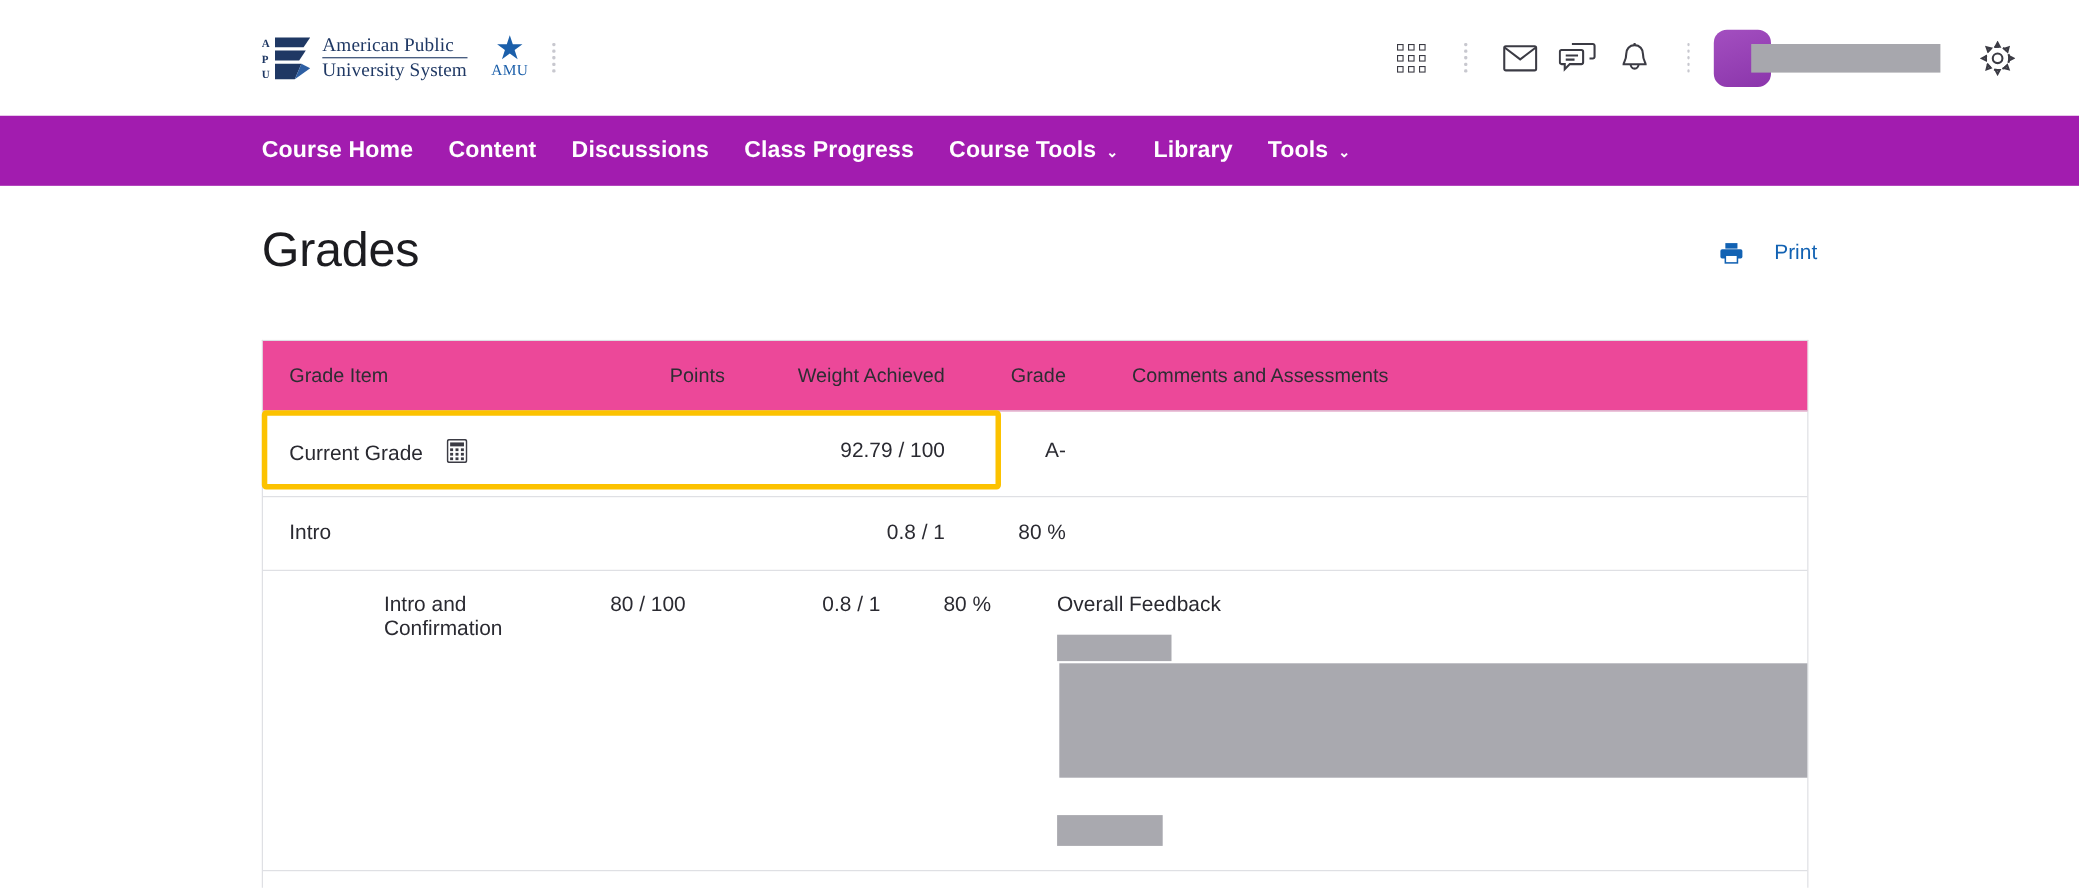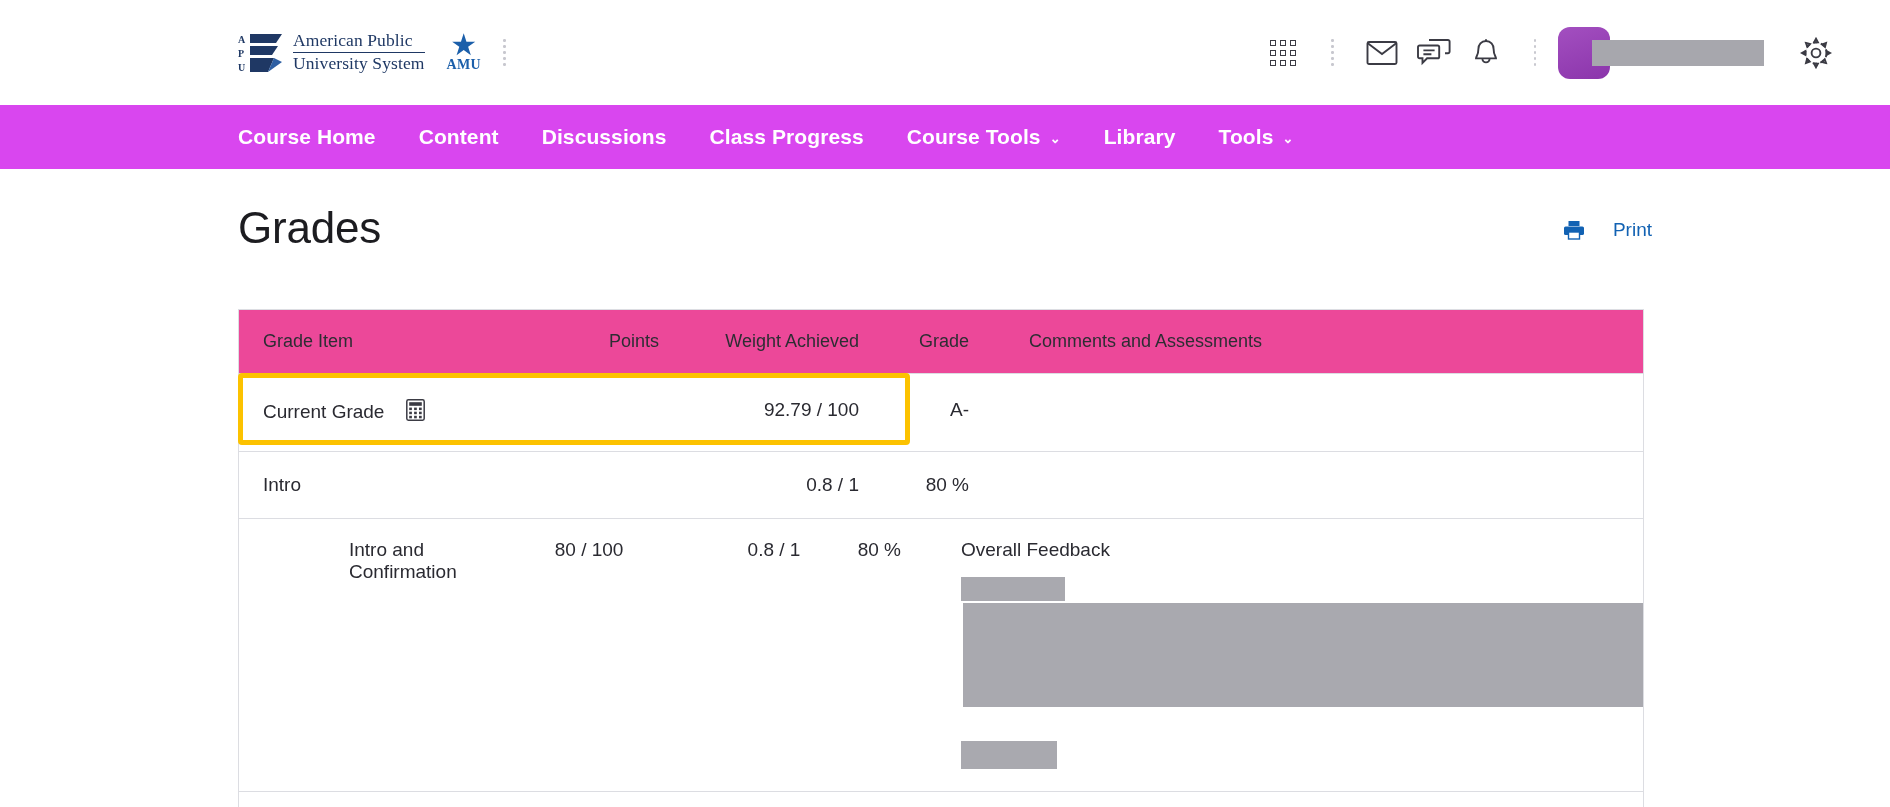--- a/index.html
+++ b/index.html
@@ -28,21 +28,21 @@
     line-height: 1.12;
     font-size: 17.5px;
     letter-spacing: .1px;
   }
   .apus-words .line1 { border-bottom: 1.4px solid #1f3864; padding-bottom: 1px; }
   .apus-words .line2 { padding-top: 1px; }
   .amu-mark { display: flex; flex-direction: column; align-items: center; margin-left: 8px; }
   .amu-star { color: #1b5faa; font-size: 30px; line-height: 24px; }
   .amu-text {
     font-family: "Liberation Serif", serif;
-    font-weight: bold; font-size: 14px; color: #1b5faa; letter-spacing: .4px;
+    font-weight: normal; font-size: 14px; color: #1b5faa; letter-spacing: .4px;
   }
   .vdots {
     display: flex; flex-direction: column; gap: 3.5px;
     margin: 0 22px;
   }
   .vdots i { width: 2.5px; height: 2.5px; background: #c8c8cf; border-radius: 50%; display: block; }
   .course-title {
     font-size: 31px;
     color: #202020;
     font-weight: 400;
@@ -68,26 +68,26 @@
     background: linear-gradient(160deg,#a34fc0 0%, #8b35ab 100%);
   }
   .redact-name {
     height: 26px; width: 172px; background: #a7a7ad;
     margin-left: -18px;
   }
   .gear { margin-left: 26px; }
 
   
   .navbar {
-    background: #d946ef;
+    background: #a21caf;
     height: 64px;
     display: flex;
     align-items: center;
     padding: 0 238px;
-    gap: 11px;
+    gap: 0;
   }
   .nav-item {
     color: #ffffff;
     font-size: 21px;
     font-weight: 700;
     letter-spacing: .1px;
     padding: 0 16px;
     white-space: nowrap;
     cursor: pointer;
     display: flex; align-items: center; gap: 9px;

